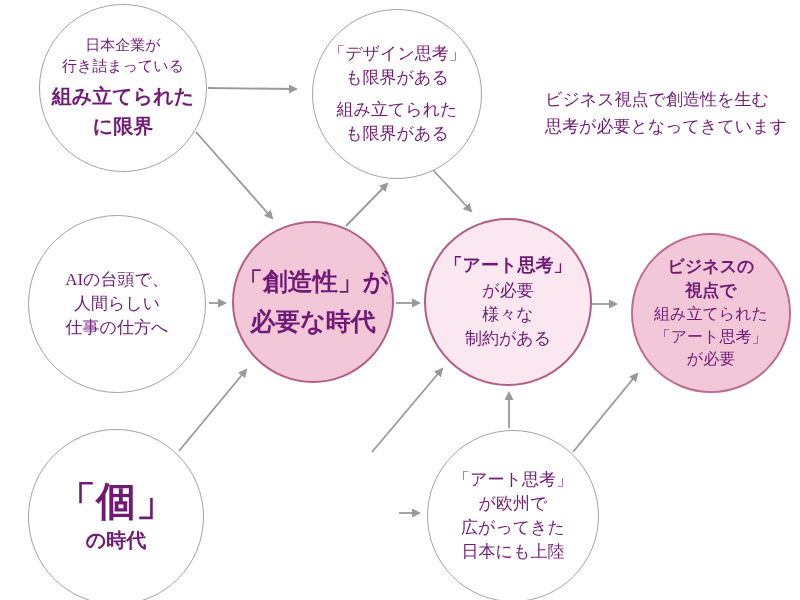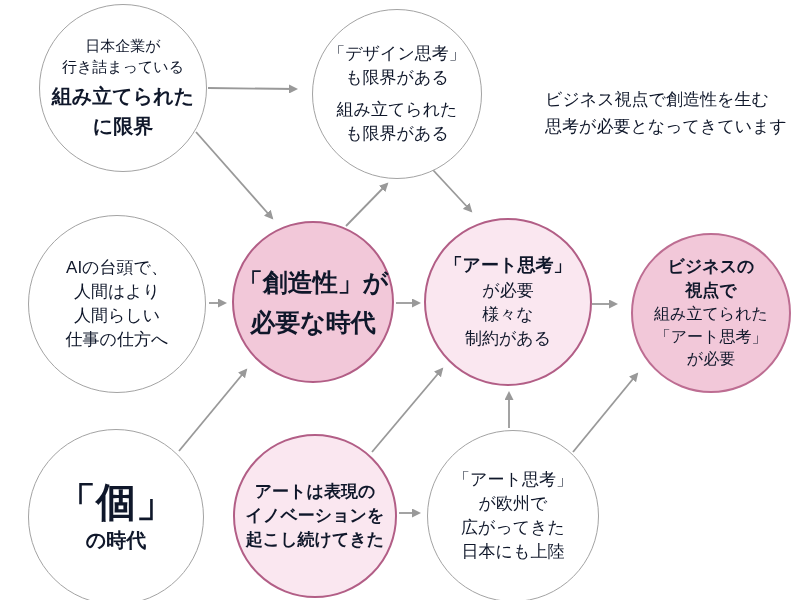--- a/index.html
+++ b/index.html
@@ -1,18 +1,18 @@
 <!DOCTYPE html>
 <html><head>
 <meta charset="utf-8">
 <style>
   html,body{margin:0;padding:0;background:#ffffff;}
   #stage{
     position:relative;width:800px;height:600px;background:#ffffff;overflow:hidden;
-    font-family:Liberation Sans, sans-serif;color:#0f172a;
+    font-family:Liberation Serif, serif;color:#701a75;
   }
   #arrows{position:absolute;left:0;top:0;width:800px;height:600px;z-index:1;}
   .circle{
     position:absolute;border-radius:50%;display:flex;flex-direction:column;
     align-items:center;justify-content:center;text-align:center;z-index:2;
     line-height:1.42;box-sizing:border-box;
   }
   .c-white{background:#ffffff;border:1.5px solid #a3a3a3;}
   .c-pink{background:#f2c8d9;border:2px solid #b25e86;}
   .c-pink-light{background:#fae7f0;border:2px solid #b25e86;}
@@ -74,21 +74,20 @@
     <span class="t-md">も限界がある</span>
   </div>
 
   <div class="annotation">
     <span>ビジネス視点で創造性を生む</span>
     <span>思考が必要となってきています</span>
   </div>
 
   <div class="circle c-white" style="left:28px;top:215px;width:178px;height:178px;justify-content:center;">
     <span class="t-md">AIの台頭で、</span>
-    <span class="t-md">人間はより</span>
     <span class="t-md">人間らしい</span>
     <span class="t-md">仕事の仕方へ</span>
   </div>
 
   <div class="circle c-pink" style="left:232px;top:221px;width:162px;height:162px;">
     <span class="t-xl-b">「創造性」が</span>
     <span class="t-xl-b">必要な時代</span>
   </div>
 
   <div class="circle c-pink-light" style="left:424px;top:218px;width:168px;height:168px;">
@@ -104,25 +103,20 @@
     <span class="t-md16">組み立てられた</span>
     <span class="t-md16">「アート思考」</span>
     <span class="t-md16">が必要</span>
   </div>
 
   <div class="circle c-white" style="left:28px;top:429px;width:176px;height:176px;">
     <span class="t-huge">「個」</span>
     <span class="t-lg-b">の時代</span>
   </div>
 
-  <div class="circle c-pink-light" style="left:233px;top:434px;width:164px;height:164px;">
-    <span class="t-md-b">アートは表現の</span>
-    <span class="t-md-b">イノベーションを</span>
-    <span class="t-md-b">起こし続けてきた</span>
-  </div>
 
   <div class="circle c-white" style="left:427px;top:430px;width:172px;height:172px;">
     <span class="t-md">「アート思考」</span>
     <span class="t-md">が欧州で</span>
     <span class="t-md">広がってきた</span>
     <span class="t-md">日本にも上陸</span>
   </div>
 
 </div>
 

